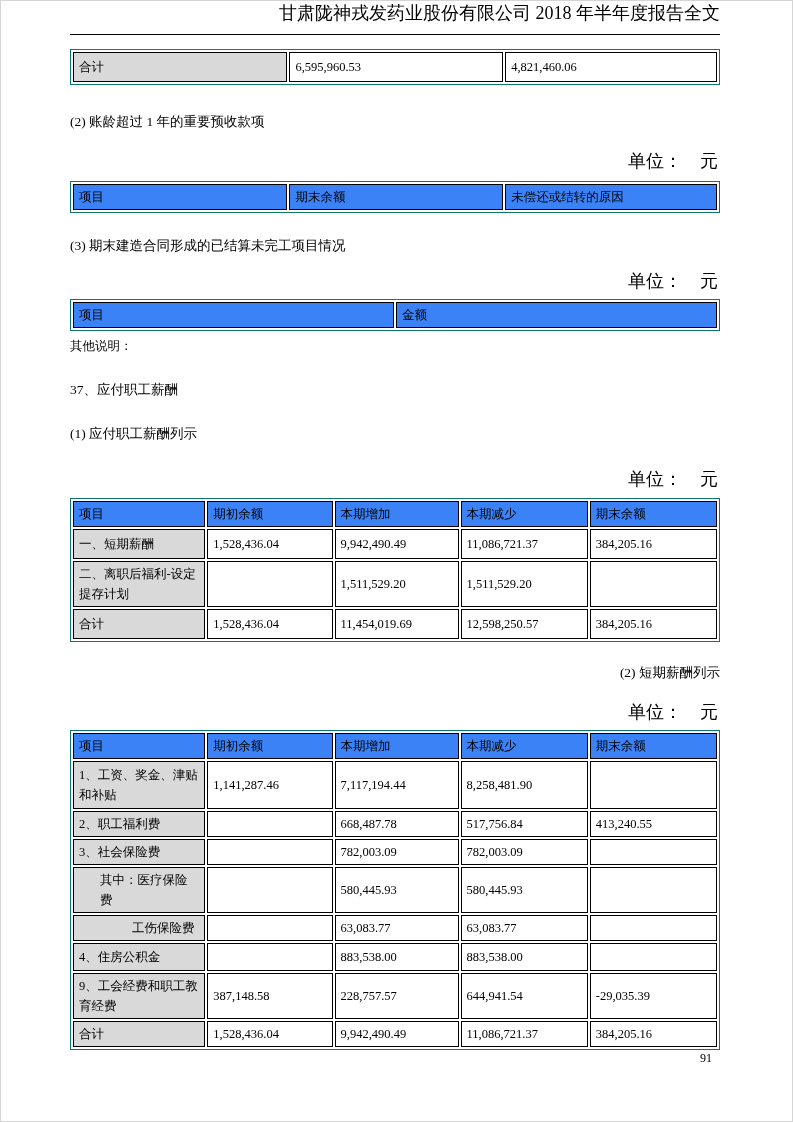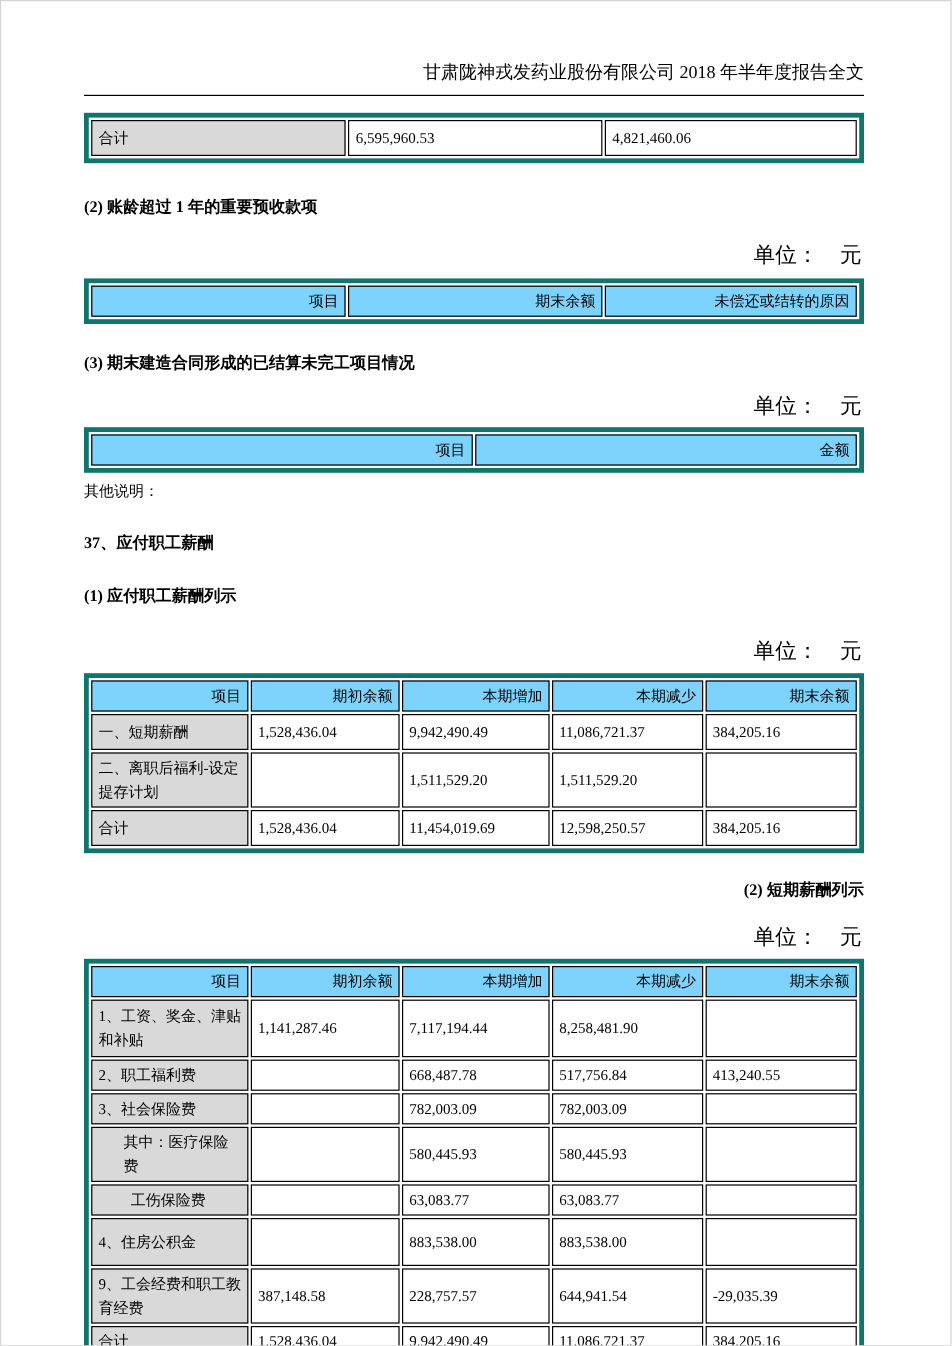--- a/index.html
+++ b/index.html
@@ -4,65 +4,65 @@
 <style>
   html,body{margin:0;padding:0;background:#ffffff;}
   body{
     width:793px;height:1122px;position:relative;
     font-family:"Liberation Serif","DejaVu Serif",serif;
     color:#000;font-size:12.5px;
     border:1px solid #d5d5d5;box-sizing:border-box;
   }
   .content{width:650px;margin-left:69px;}
   .doc-header{
-    padding-top:50px;text-align:right;font-size:15px;
+    text-align:right;font-size:18px;
     border-bottom:1.5px solid #000;padding-bottom:9px;
   }
-  .sec-heading{font-weight:bold;font-size:13.5px;}
+  .sec-heading{font-weight:normal;font-size:13.5px;}
   .unit-line{text-align:right;font-size:18px;padding-right:2px;}
   .note-line{font-size:12.5px;}
   table{
     width:100%;table-layout:fixed;
     border-collapse:separate;border-spacing:2px;
-    border:4px solid #0f766e;background:#fff;
+    border:1px solid #0f766e;background:#fff;
   }
   td{
     border:1px solid #000;box-sizing:border-box;
     font-size:12.5px;line-height:20px;
     padding:2px 5px;vertical-align:middle;overflow:hidden;
     word-break:break-all;
   }
-  td.hdr{background:#7dd3fc;text-align:right;}
+  td.hdr{background:#3b82f6;text-align:left;}
   td.lbl{background:#d9d9d9;text-align:left;}
   td.num{}
   td.ind1{padding-left:26px;}
-  td.ind2{padding-left:32px;}
+  td.ind2{padding-left:58px;}
   tr.h24>td{height:24px;}
   tr.h26>td{height:26px;}
-  tr.h28>td{height:40px;}
+  tr.h28>td{height:28px;}
   tr.h30>td{height:30px;}
   tr.h42>td{height:42px;}
   tr.h46>td{height:46px;}
   tr.h48>td{height:48px;}
   .mt-table0{margin-top:14px;}
   .mt-h2a{margin-top:28px;}
   .mt-unit-a{margin-top:18px;}
   .mt-tbl-a{margin-top:8px;}
   .mt-h2b{margin-top:24px;}
   .mt-unit-b{margin-top:14px;}
   .mt-tbl-b{margin-top:6px;}
   .mt-note{margin-top:7px;}
   .mt-h37{margin-top:26px;}
   .mt-h1s{margin-top:26px;}
   .mt-unit-c{margin-top:24px;}
   .mt-tbl-c{margin-top:7px;}
   .mt-h2s{margin-top:22px;text-align:right;}
   .mt-unit-d{margin-top:18px;}
   .mt-tbl-d{margin-top:6px;}
-  .page-num{margin-top:13px;text-align:right;padding-right:8px;font-size:12px;}
+  .page-num{margin-top:1px;text-align:right;padding-right:8px;font-size:12px;}
 </style>
 </head>
 <body>
 
 <div class="content">
 
   <div class="doc-header">甘肃陇神戎发药业股份有限公司 2018 年半年度报告全文</div>
 
   <table class="mt-table0">
     <colgroup>

